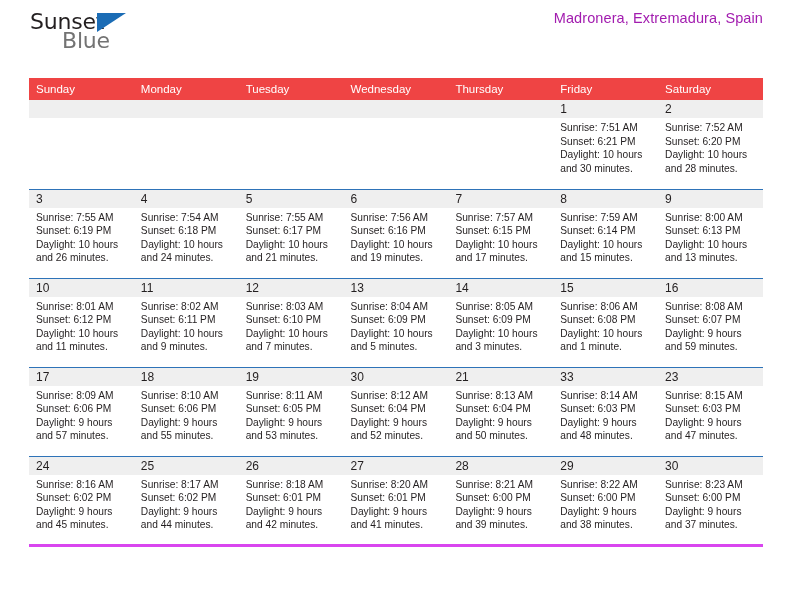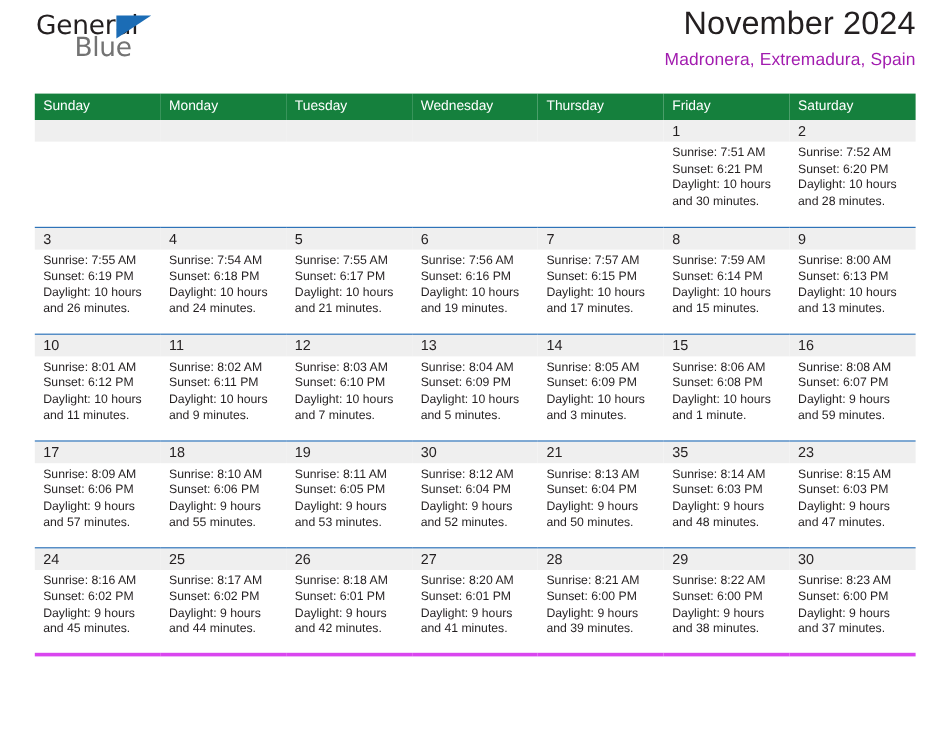--- a/index.html
+++ b/index.html
@@ -85,21 +85,21 @@
     letter-spacing: 0.1px;
   }
 
   
   .cal {
     width: 734px;
     border-collapse: collapse;
     table-layout: fixed;
   }
   .cal thead th {
-    background: #15803d;
+    background: #ef4444;
     color: #ffffff;
     font-size: 11.5px;
     font-weight: 400;
     text-align: left;
     padding: 5px 0 5px 7px;
     height: 19px;
     box-sizing: border-box;
   }
   .week-row > td {
     vertical-align: top;
@@ -143,27 +143,26 @@
   }
 </style>
 </head>
 <body>
 
 <div class="page">
 
   <div class="header">
 
     <div class="logo">
-      <span class="logo-general">General</span>
+      <span class="logo-general">Sunset</span>
       <span class="logo-tri"></span>
       <span class="logo-blue">Blue</span>
     </div>
 
     <div class="title-block">
-      <div class="cal-title">November 2024</div>
       <div class="cal-subtitle">Madronera, Extremadura, Spain</div>
     </div>
 
   </div>
 
   <table class="cal">
     <thead>
       <tr>
         <th>Sunday</th>
         <th>Monday</th>
@@ -412,21 +411,21 @@
               <div class="daynum">21</div>
               <div class="details">
                 <div>Sunrise: 8:13 AM</div>
                 <div>Sunset: 6:04 PM</div>
                 <div class="wrap">Daylight: 9 hours and 50 minutes.</div>
               </div>
             </div>
           </td>
           <td>
             <div class="cell-inner">
-              <div class="daynum">35</div>
+              <div class="daynum">33</div>
               <div class="details">
                 <div>Sunrise: 8:14 AM</div>
                 <div>Sunset: 6:03 PM</div>
                 <div class="wrap">Daylight: 9 hours and 48 minutes.</div>
               </div>
             </div>
           </td>
           <td>
             <div class="cell-inner">
               <div class="daynum">23</div>

